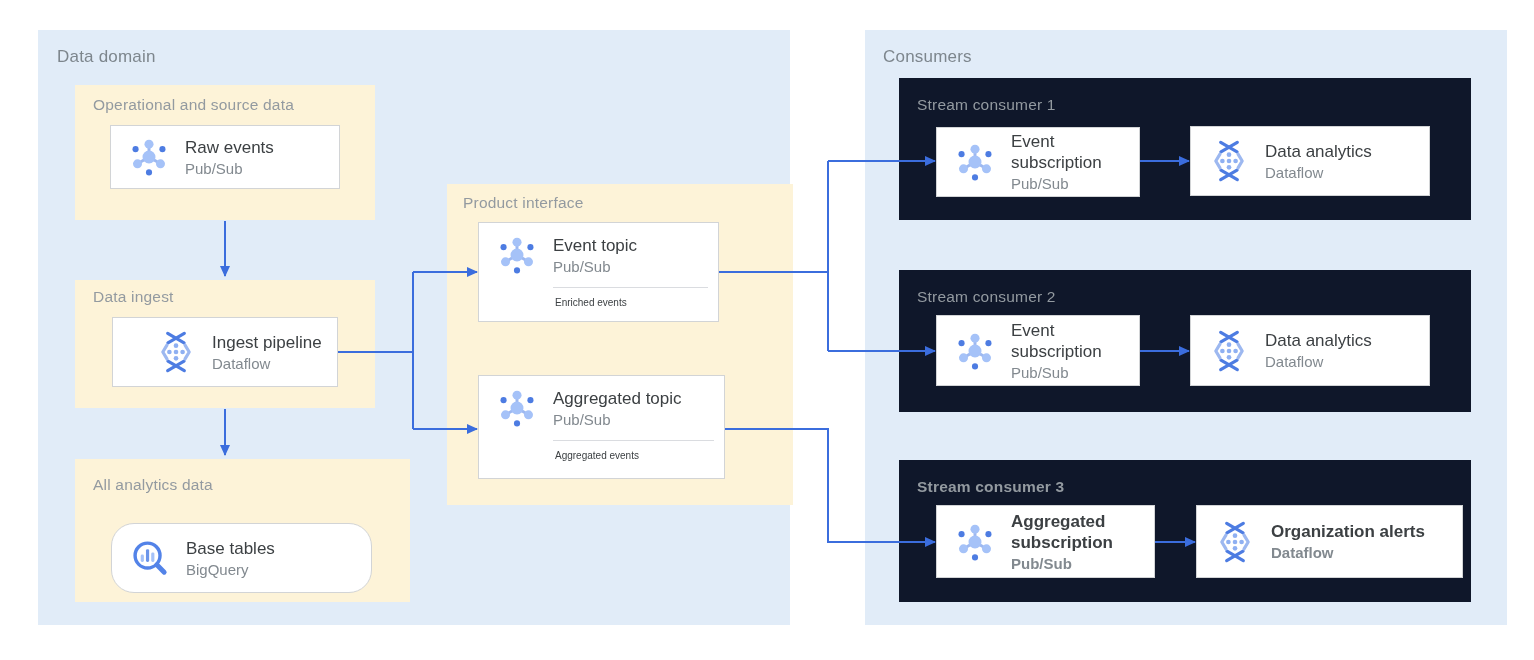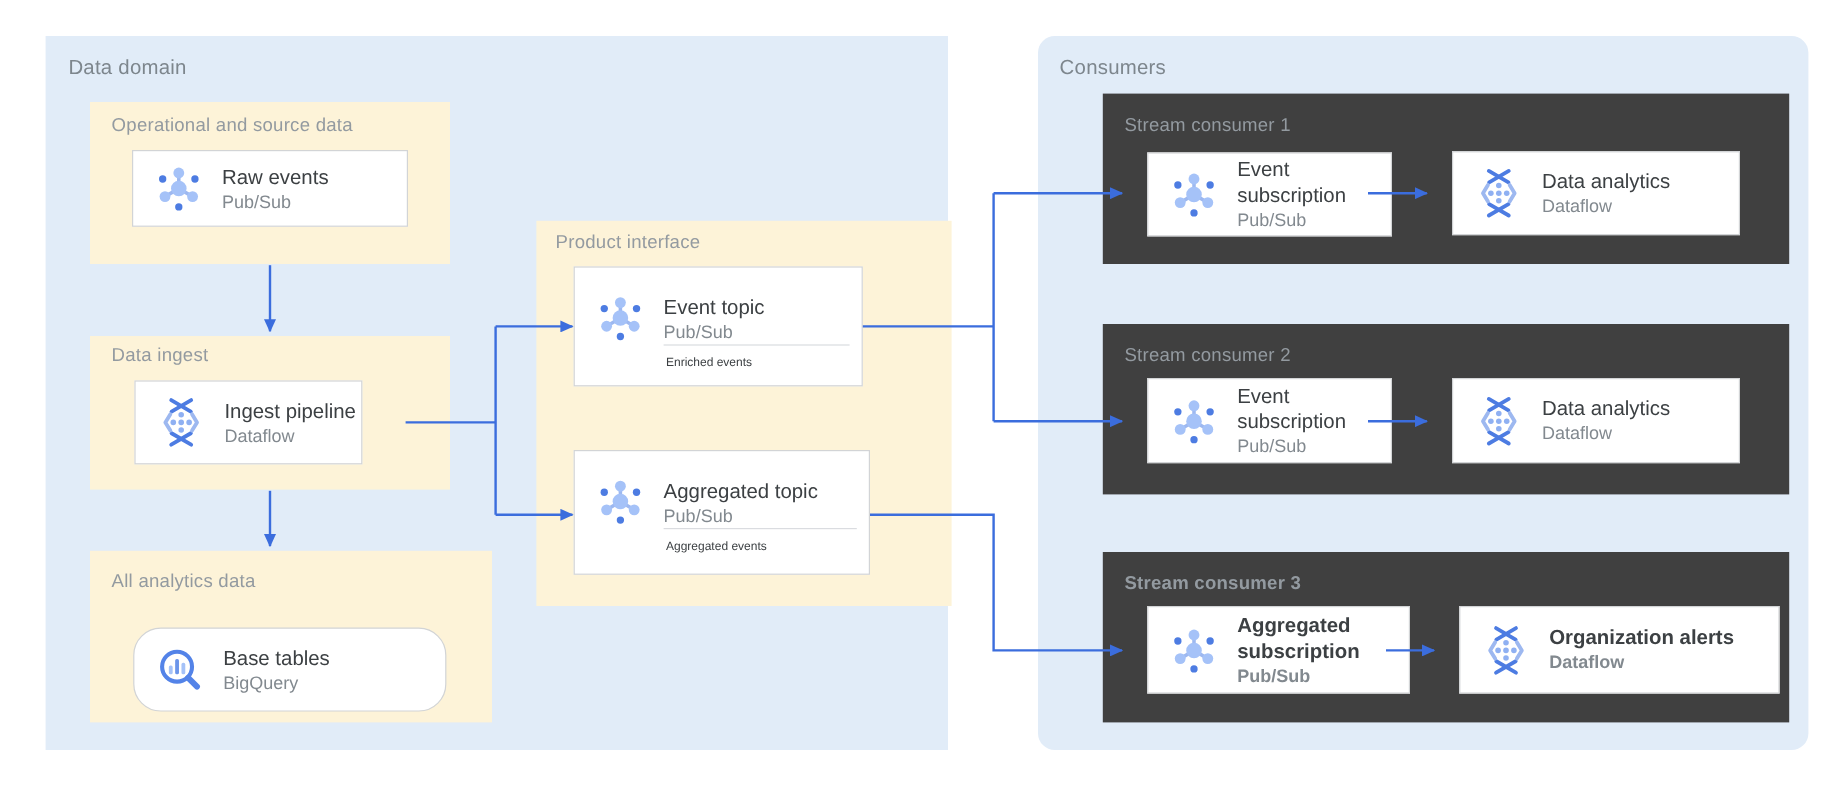--- a/index.html
+++ b/index.html
@@ -4,32 +4,32 @@
 <style>
   html,body{margin:0;padding:0;background:#ffffff;}
   #canvas{
     position:relative;width:1534px;height:660px;background:#ffffff;overflow:hidden;
     font-family:"Liberation Sans","DejaVu Sans",sans-serif;
     -webkit-font-smoothing:antialiased;
   }
   .panel{position:absolute;background:#e1ecf8;}
   .panel-title{position:absolute;left:19px;top:17px;font-size:17px;color:#7d868d;letter-spacing:.2px;}
   .group{position:absolute;background:#fdf3d8;}
-  .group.pink{background:#404040;margin-left:20px;}
+  .group.pink{background:#0f172a;}
   .group-title{position:absolute;font-size:15.5px;color:#939aa0;letter-spacing:.2px;white-space:nowrap;}
   .card{
     position:absolute;background:#ffffff;border:1px solid #d2d4d6;box-sizing:border-box;
     display:flex;align-items:center;
   }
   .card .ic{flex:0 0 auto;width:44px;height:44px;margin-left:16px;}
   .card .txt{margin-left:14px;min-width:0;}
   .nm{font-size:17px;line-height:21px;color:#3c4043;}
   .sv{font-size:15px;line-height:19px;color:#82898f;margin-top:1px;}
   .topic-card{display:block;}
-  .topic-main{height:64px;display:flex;align-items:flex-end;}
+  .topic-main{height:64px;display:flex;align-items:center;}
   .topic-divider{height:1px;background:#dadce0;margin:0 10px 0 74px;}
   .topic-label{font-size:10px;color:#3c4043;padding:9px 8px 0 76px;white-space:nowrap;}
   svg.connectors{position:absolute;left:0;top:0;pointer-events:none;}
   .hidden-defs{position:absolute;width:0;height:0;overflow:hidden;}
 </style>
 </head>
 <body>
 
 <svg class="hidden-defs" aria-hidden="true">
   <defs>
@@ -91,21 +91,21 @@
           </svg>
         <div class="txt">
           <div class="nm">Raw events</div>
           <div class="sv">Pub/Sub</div>
         </div>
       </div>
     </div>
 
     <div class="group" style="left:37px;top:250px;width:300px;height:128px;">
       <div class="group-title" style="left:18px;top:8px;">Data ingest</div>
-      <div class="card" style="left:37px;top:37px;width:190px;height:70px;">
+      <div class="card" style="left:37px;top:37px;width:226px;height:70px;padding-left:25px;">
         <svg class="ic">
             <use href="#icon-dataflow"></use>
           </svg>
         <div class="txt">
           <div class="nm">Ingest pipeline</div>
           <div class="sv">Dataflow</div>
         </div>
       </div>
     </div>
 
@@ -148,21 +148,21 @@
             <div class="nm">Aggregated topic</div>
             <div class="sv">Pub/Sub</div>
           </div>
         </div>
         <div class="topic-divider"></div>
         <div class="topic-label">Aggregated events</div>
       </div>
     </div>
   </section>
 
-  <section class="panel" style="left:865px;top:30px;width:642px;height:595px;border-radius:14px;">
+  <section class="panel" style="left:865px;top:30px;width:642px;height:595px;">
     <div class="panel-title" style="left:18px;top:17px;">Consumers</div>
 
     <div class="group pink" style="left:34px;top:48px;width:572px;height:142px;">
       <div class="group-title" style="left:18px;top:18px;">Stream consumer 1</div>
       <div class="card" style="left:37px;top:49px;width:204px;height:70px;">
         <svg class="ic">
             <use href="#icon-pubsub"></use>
           </svg>
         <div class="txt">
           <div class="nm">Event subscription</div>

